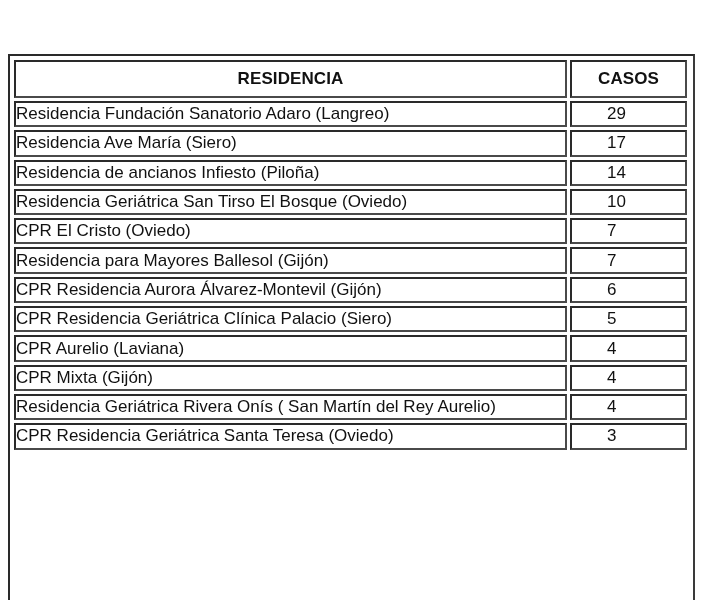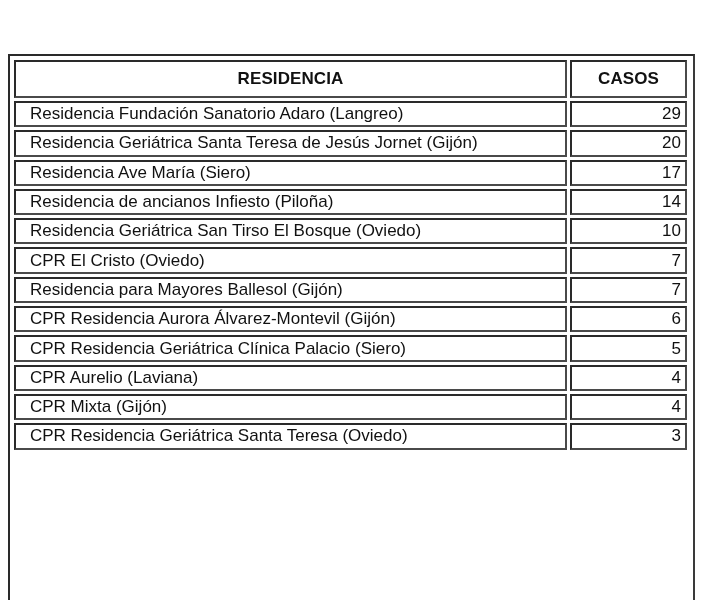--- a/index.html
+++ b/index.html
@@ -51,46 +51,42 @@
       font-size: 17px;
       font-weight: bold;
       text-align: center;
       letter-spacing: 0.1px;
     }
     td {
       height: 26.3px;
       font-size: 17px;
       line-height: 22px;
     }
-    td.name { text-align: left; padding-left: 14px; }
-    td.cases { text-align: right; padding-left: 35px; }
+    td.name { text-align: left; padding-left: 0; }
+    td.cases { text-align: left; padding-left: 35px; }
   </style>
 </head>
 <body>
 
 <div class="table-wrap">
   <table>
     <colgroup>
       <col class="c-name">
       <col class="c-cases">
     </colgroup>
     <thead>
       <tr>
         <th>RESIDENCIA</th>
         <th>CASOS</th>
       </tr>
     </thead>
     <tbody>
       <tr>
         <td class="name">Residencia Fundación Sanatorio Adaro (Langreo)</td>
         <td class="cases">29</td>
-      </tr>
-      <tr>
-        <td class="name">Residencia Geriátrica Santa Teresa de Jesús Jornet (Gijón)</td>
-        <td class="cases">20</td>
       </tr>
       <tr>
         <td class="name">Residencia Ave María (Siero)</td>
         <td class="cases">17</td>
       </tr>
       <tr>
         <td class="name">Residencia de ancianos Infiesto (Piloña)</td>
         <td class="cases">14</td>
       </tr>
       <tr>
@@ -115,18 +111,22 @@
       </tr>
       <tr>
         <td class="name">CPR Aurelio (Laviana)</td>
         <td class="cases">4</td>
       </tr>
       <tr>
         <td class="name">CPR Mixta (Gijón)</td>
         <td class="cases">4</td>
       </tr>
       <tr>
+        <td class="name">Residencia Geriátrica Rivera Onís ( San Martín del Rey Aurelio)</td>
+        <td class="cases">4</td>
+      </tr>
+      <tr>
         <td class="name">CPR Residencia Geriátrica Santa Teresa (Oviedo)</td>
         <td class="cases">3</td>
       </tr>
     </tbody>
   </table>
 </div>
 
 </body></html>

